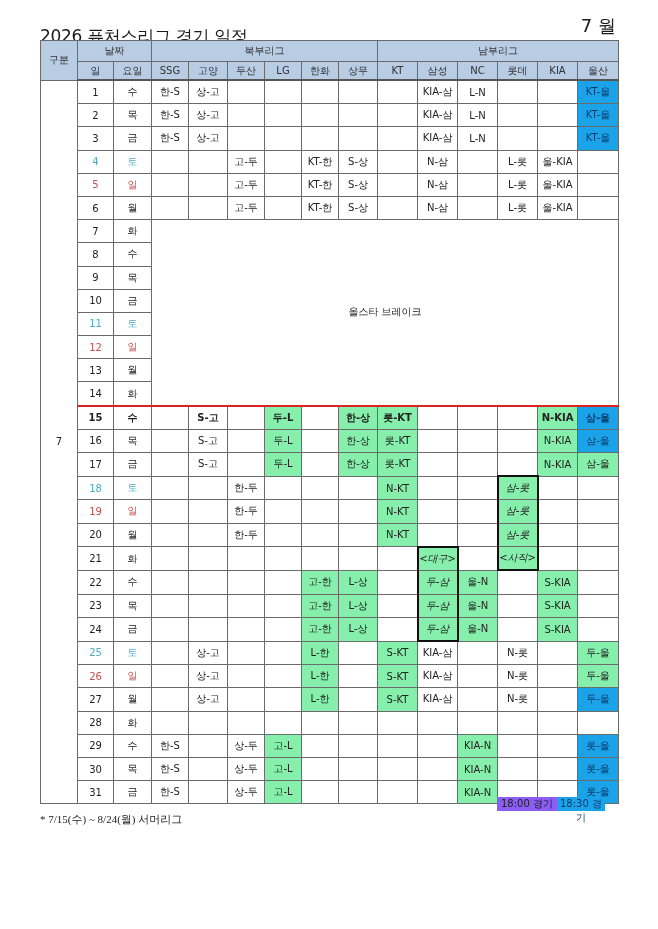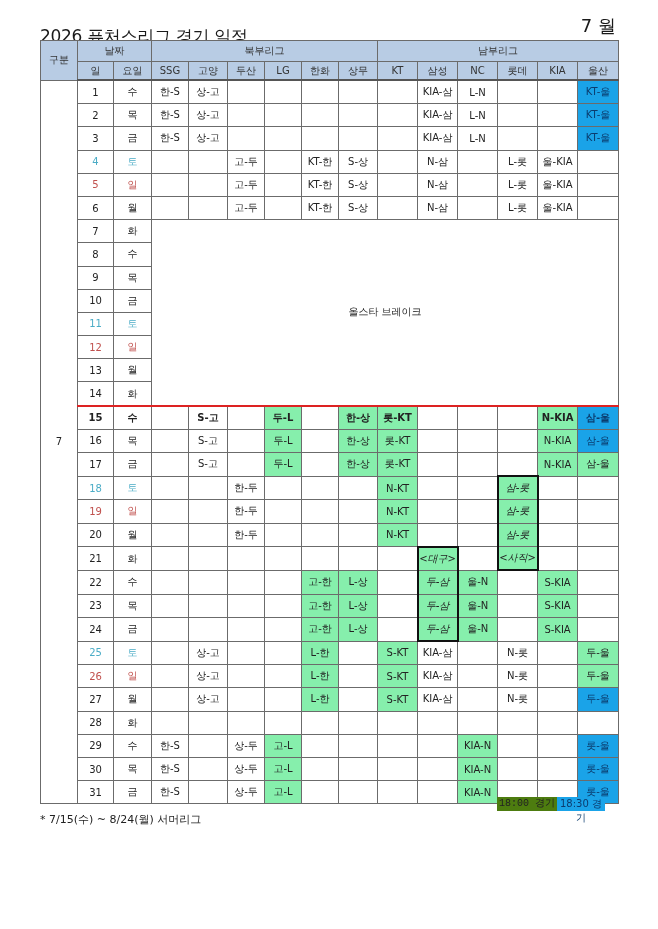--- a/index.html
+++ b/index.html
@@ -16,23 +16,23 @@
   td.sun { color:#c0504d; }
   td.g1800 { background:#86efac; }
   td.g1830 { background:#1aa3e8; color:#0b3c6e; }
   td.box-top { border-top:2px solid #111 !important; }
   td.box-bot { border-bottom:2px solid #111 !important; }
   td.box-side { border-left:2px solid #111 !important; border-right:2px solid #111 !important;font-style:italic; }
   tr.redline td { border-top:2px solid #d22 !important;font-weight:bold; }
   td.break { background:#fff; font-size:10px; }
   td.gubun-cell { font-size:10px; }
   .legend { position:absolute; top:797px; height:14px; font-size:10px; line-height:14px; text-align:center; }
-  .legend.l1 { left:497px; width:60px; background:#4d7c0f;font-family:Liberation Mono, monospace; }
+  .legend.l1 { left:497px; width:60px; background:#8b5cf6; }
   .legend.l2 { left:557px; width:48px; background:#1aa3e8; color:#0b3c6e; }
-  .note { position:absolute; left:40px; top:812px; font-size:11px; color:#222; }
+  .note { position:absolute; left:40px; top:812px; font-size:11px; color:#222;font-family:Liberation Serif, serif; }
 </style>
 </head>
 <body>
 
 <div class="title">2026 퓨처스리그 경기 일정</div>
 <div class="month">7 월</div>
 
 <table class="sched">
   <colgroup>
     <col class="c-gubun">

